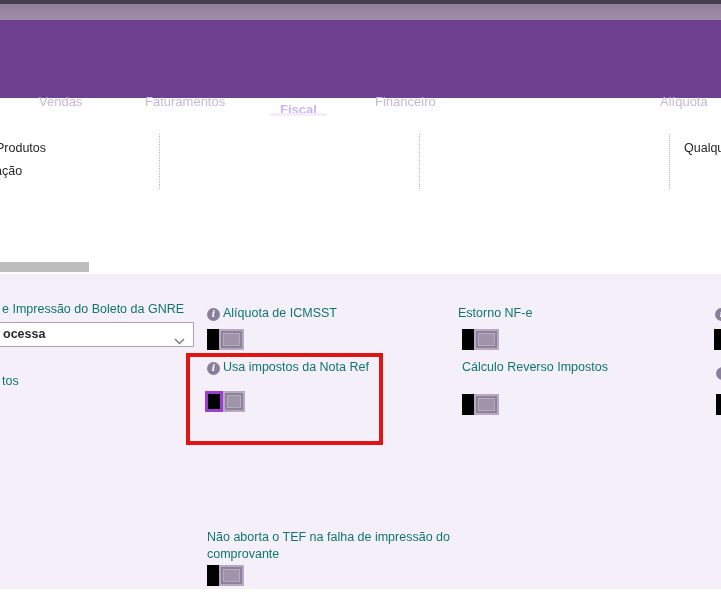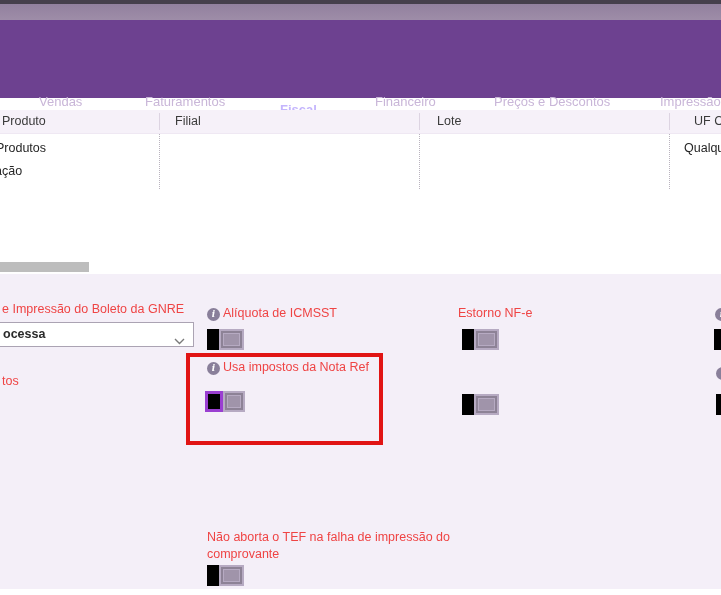--- a/index.html
+++ b/index.html
@@ -13,21 +13,21 @@
   .tab.active{color:#c4b5fd;font-weight:bold;margin-top:8px;}
   .tab-underline{left:270px;top:93px;width:57px;height:3px;background:#f3edf8;border-radius:2px;}
   .filter-header{left:0;top:110px;width:721px;height:23px;background:#f6f1f9;border-bottom:1px solid #efe8f3;}
   .fh-label{position:absolute;top:0;line-height:23px;font-size:12.5px;color:#3a3a3a;white-space:nowrap;}
   .fh-sep{position:absolute;top:3px;width:1px;height:17px;background:#ddd4e2;}
   .filter-body{left:0;top:134px;width:657px;height:55px;background:#ffffff;padding-left:28px;}
   .fb-sep{position:absolute;top:0;width:0;height:55px;border-left:1px dotted #b9b3be;}
   .fb-cell{position:absolute;font-size:12.5px;color:#252525;white-space:nowrap;}
   .scroll-thumb{left:0;top:262px;width:89px;height:10px;background:#bdbdbd;}
   .panel{left:0;top:274px;width:721px;height:315px;background:#f4eff8;}
-  .set-label{position:absolute;font-size:12.5px;color:#ef4444;white-space:nowrap;}
+  .set-label{position:absolute;font-size:12.5px;color:#0f766e;white-space:nowrap;}
   .info{position:absolute;width:13px;height:13px;border-radius:50%;background:#897f9a;}
   .info::before{content:"i";display:block;text-align:center;color:#ffffff;
                 font:italic bold 9px "DejaVu Serif", serif;line-height:13px;}
   .dropdown{position:absolute;left:-40px;top:322px;width:234px;height:25px;background:#ffffff;
             border:1px solid #aba3b3;box-sizing:border-box;}
   .dropdown .dd-text{position:absolute;left:42px;top:0;line-height:23px;font-size:12.5px;color:#2a2a2a;font-weight:bold;}
   .dropdown .chev{position:absolute;right:8px;top:8px;}
   .toggle{position:absolute;width:37px;height:21px;display:flex;cursor:pointer;}
   .toggle .knob{width:12px;height:21px;background:#000000;flex:none;}
   .toggle .track{flex:1;border:2px solid #b6aac2;background:#8d8296;position:relative;}
@@ -43,34 +43,24 @@
 <div class="screen">
 
   <div class="abs topbar"></div>
   <div class="abs subbar"></div>
 
   <div class="abs header">
     <span class="tab" style="left:39px">Vendas</span>
     <span class="tab" style="left:145px">Faturamentos</span>
     <span class="tab active" style="left:280px">Fiscal</span>
     <span class="tab" style="left:375px">Financeiro</span>
-    <span class="tab" style="left:494px">Preços e Descontos</span>
-    <span class="tab" style="left:660px">Impressão</span>
+    <span class="tab" style="left:660px">Alíquota</span>
     <div class="abs tab-underline"></div>
   </div>
 
-  <div class="abs filter-header">
-    <span class="fh-label" style="left:2px">Produto</span>
-    <span class="fh-label" style="left:175px">Filial</span>
-    <span class="fh-label" style="left:437px">Lote</span>
-    <span class="fh-label" style="left:694px">UF C</span>
-    <div class="fh-sep" style="left:159px"></div>
-    <div class="fh-sep" style="left:419px"></div>
-    <div class="fh-sep" style="left:669px"></div>
-  </div>
 
   <div class="abs filter-body">
     <div class="fb-sep" style="left:159px"></div>
     <div class="fb-sep" style="left:419px"></div>
     <div class="fb-sep" style="left:669px"></div>
     <span class="fb-cell" style="left:-4px;top:7px">Produtos</span>
     <span class="fb-cell" style="left:-5px;top:30px">ação</span>
     <span class="fb-cell" style="left:684px;top:7px">Qualqu</span>
   </div>
 
@@ -109,20 +99,21 @@
     <div class="knob"></div>
     <div class="track"></div>
   </div>
 
   <span class="set-label" style="left:458px;top:306px">Estorno NF-e</span>
   <div class="toggle" style="left:462px;top:329px">
     <div class="knob"></div>
     <div class="track"></div>
   </div>
 
+  <span class="set-label" style="left:462px;top:360px">Cálculo Reverso Impostos</span>
   <div class="toggle" style="left:462px;top:394px">
     <div class="knob"></div>
     <div class="track"></div>
   </div>
 
   <span class="info" style="left:715px;top:308px"></span>
   <div class="toggle" style="left:714px;top:329px">
     <div class="knob"></div>
 
   </div>

